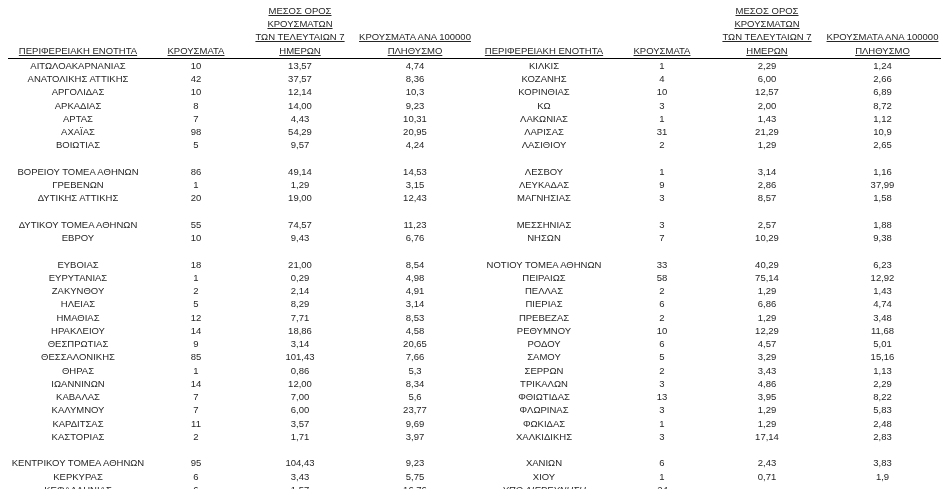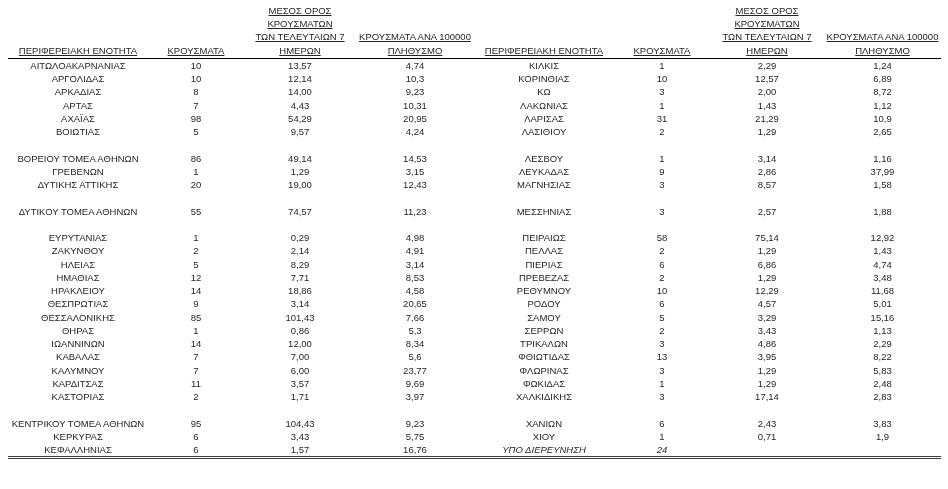--- a/index.html
+++ b/index.html
@@ -90,20 +90,30 @@
           <td>ΑΙΤΩΛΟΑΚΑΡΝΑΝΙΑΣ</td>
           <td>10</td>
           <td>13,57</td>
           <td>4,74</td>
           <td>ΚΙΛΚΙΣ</td>
           <td>1</td>
           <td>2,29</td>
           <td>1,24</td>
         </tr>
         <tr>
+          <td>ΑΝΑΤΟΛΙΚΗΣ ΑΤΤΙΚΗΣ</td>
+          <td>42</td>
+          <td>37,57</td>
+          <td>8,36</td>
+          <td>ΚΟΖΑΝΗΣ</td>
+          <td>4</td>
+          <td>6,00</td>
+          <td>2,66</td>
+        </tr>
+        <tr>
           <td>ΑΡΓΟΛΙΔΑΣ</td>
           <td>10</td>
           <td>12,14</td>
           <td>10,3</td>
           <td>ΚΟΡΙΝΘΙΑΣ</td>
           <td>10</td>
           <td>12,57</td>
           <td>6,89</td>
         </tr>
         <tr>
@@ -200,28 +210,48 @@
           <td>ΔΥΤΙΚΟΥ ΤΟΜΕΑ ΑΘΗΝΩΝ</td>
           <td>55</td>
           <td>74,57</td>
           <td>11,23</td>
           <td>ΜΕΣΣΗΝΙΑΣ</td>
           <td>3</td>
           <td>2,57</td>
           <td>1,88</td>
         </tr>
         <tr>
-          <td></td>
-          <td></td>
-          <td></td>
-          <td></td>
-          <td></td>
-          <td></td>
-          <td></td>
-          <td></td>
+          <td>ΕΒΡΟΥ</td>
+          <td>10</td>
+          <td>9,43</td>
+          <td>6,76</td>
+          <td>ΝΗΣΩΝ</td>
+          <td>7</td>
+          <td>10,29</td>
+          <td>9,38</td>
+        </tr>
+        <tr>
+          <td></td>
+          <td></td>
+          <td></td>
+          <td></td>
+          <td></td>
+          <td></td>
+          <td></td>
+          <td></td>
+        </tr>
+        <tr>
+          <td>ΕΥΒΟΙΑΣ</td>
+          <td>18</td>
+          <td>21,00</td>
+          <td>8,54</td>
+          <td>ΝΟΤΙΟΥ ΤΟΜΕΑ ΑΘΗΝΩΝ</td>
+          <td>33</td>
+          <td>40,29</td>
+          <td>6,23</td>
         </tr>
         <tr>
           <td>ΕΥΡΥΤΑΝΙΑΣ</td>
           <td>1</td>
           <td>0,29</td>
           <td>4,98</td>
           <td>ΠΕΙΡΑΙΩΣ</td>
           <td>58</td>
           <td>75,14</td>
           <td>12,92</td>

